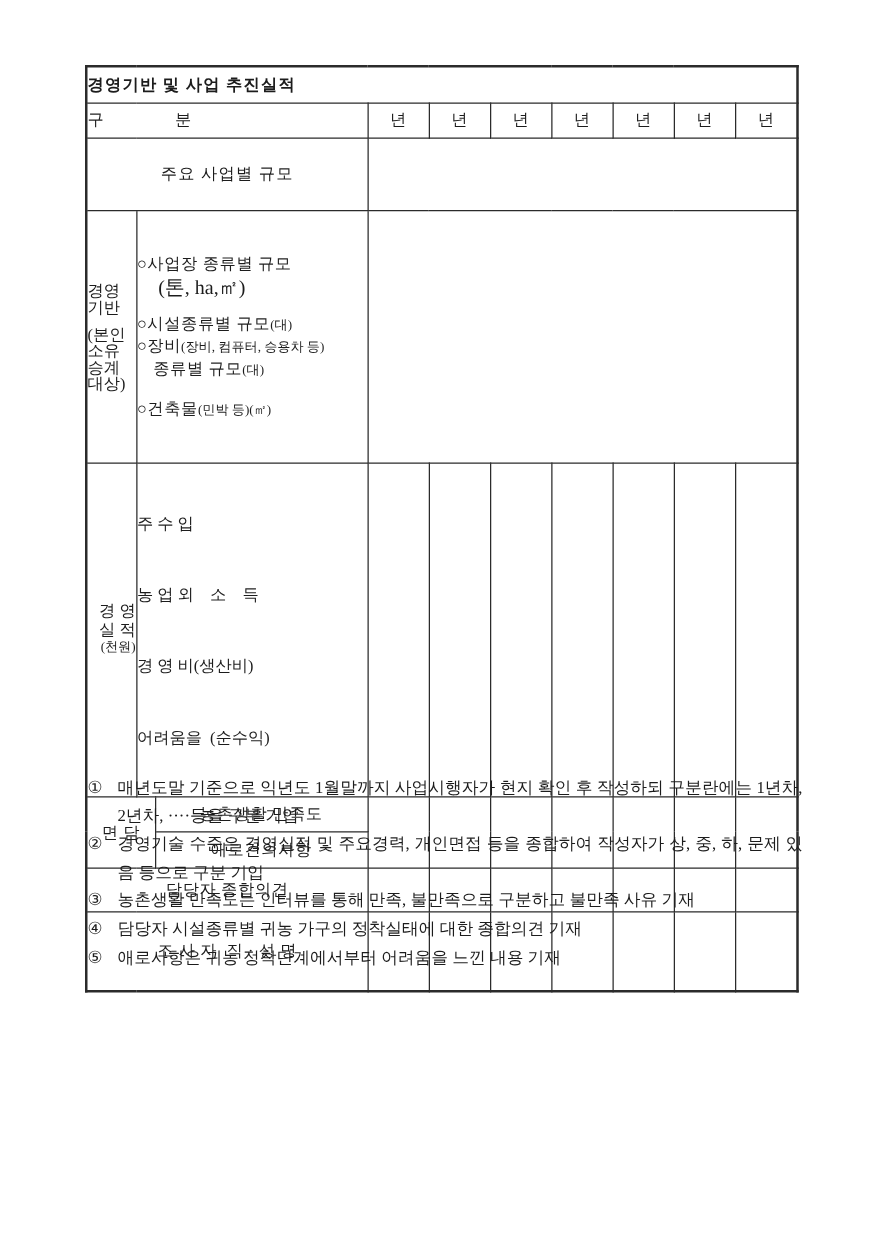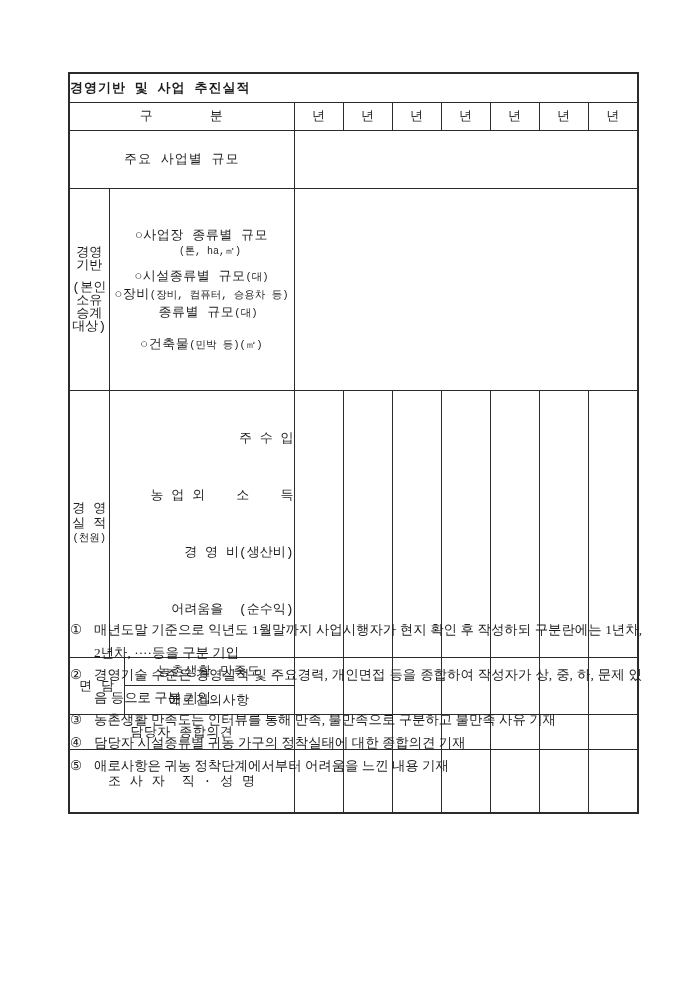--- a/index.html
+++ b/index.html
@@ -5,74 +5,71 @@
   html,body { margin:0; padding:0; }
   body {
     width:700px; height:990px;
     background:#ffffff;
     font-family:"Liberation Serif", serif;
     color:#1c1c1c;
   }
   .page { position:relative; width:700px; height:990px; overflow:hidden; }
 
   table.form {
-    position:absolute; left:68px; top:72px;
+    position:absolute; left:68px; top:52px;
     width:569px;
     border-collapse:collapse;
     table-layout:fixed;
     border:2px solid #2b2b2b;
-    font-family:Liberation Mono, monospace;
   }
   table.form td {
     border:1px solid #2b2b2b;
     padding:0;
     font-size:13px;
     vertical-align:middle;
     overflow:hidden;
   }
 
   td.title-cell {
     font-weight:bold;
     font-size:14px;
     text-align:left;
     padding:4px 4px 3px 4px;
     letter-spacing:1px;
   }
-  td.gubun-cell { text-align:center; white-space:pre; letter-spacing:1px; }
+  td.gubun-cell { text-align:left; white-space:pre; letter-spacing:1px; }
   td.year-cell { text-align:center; }
 
   td.major-cell { text-align:center; padding-left:8px; letter-spacing:1px; }
 
   td.vert-label {
-    text-align:center;
     font-size:11px;
     line-height:13px;
     vertical-align:middle;
   }
   .vl-gap { margin-top:9px; }
 
   td.base-items {
     vertical-align:top;
     padding:17px 2px 0 14px;
     font-size:13px;
     letter-spacing:0.5px;
-    text-align:center;
   }
   .bi { white-space:nowrap; }
-  .bi-sub { font-size:10px; padding-left:17px; letter-spacing:0; }
+  .bi-sub { font-size:16px; padding-left:17px; letter-spacing:0; }
   .sm { font-size:10.5px; letter-spacing:0; }
   .mt1 { margin-top:9px; }
   .mt2 { }
   .mt3 { margin-top:14px; }
   .indent { padding-left:13px; }
 
-  td.results-label { text-align:center; font-size:12.5px; line-height:15px; }
+  td.results-label { text-align:right; font-size:12.5px; line-height:15px; }
   .rl-small { font-size:10.5px; }
   td.results-content {
-    text-align:right;
+    text-align:left;
     font-size:13px;
     line-height:19px;
     white-space:pre;
   }
 
   td.center-label { text-align:center; letter-spacing:0.5px; white-space:pre;margin-left:20px; }
 
   .footnotes {
     position:absolute;
     left:70px; top:619px;

